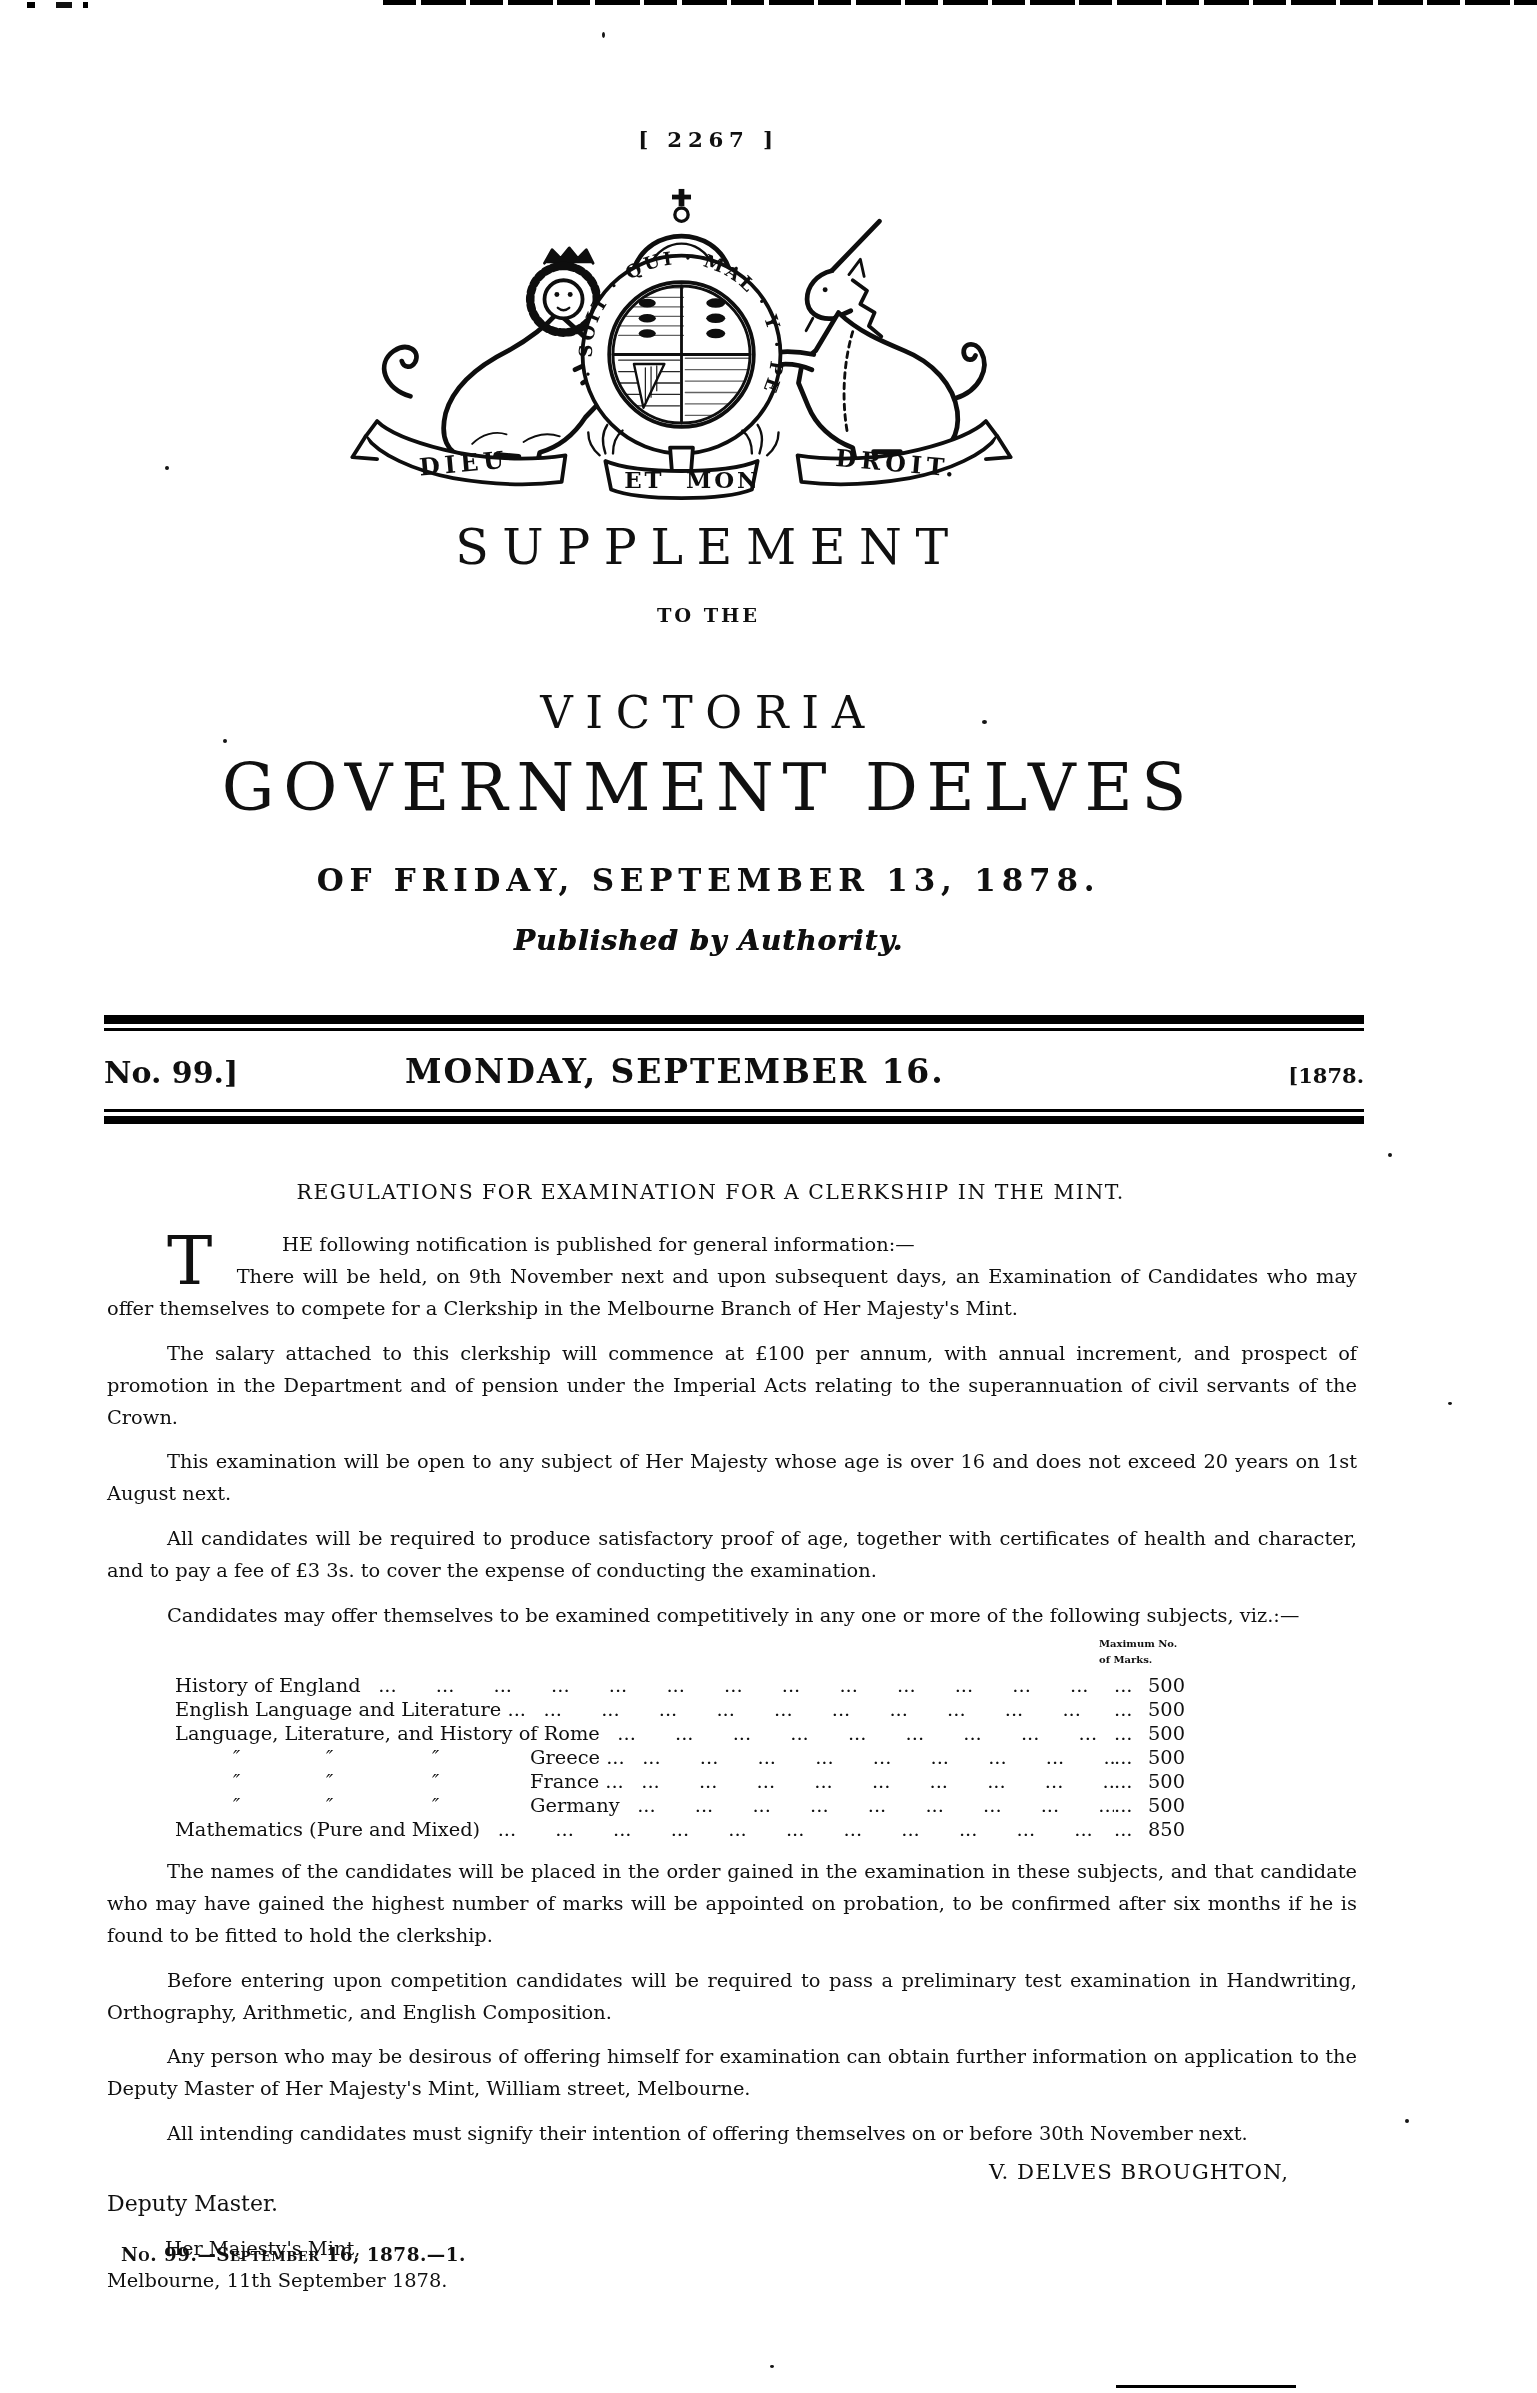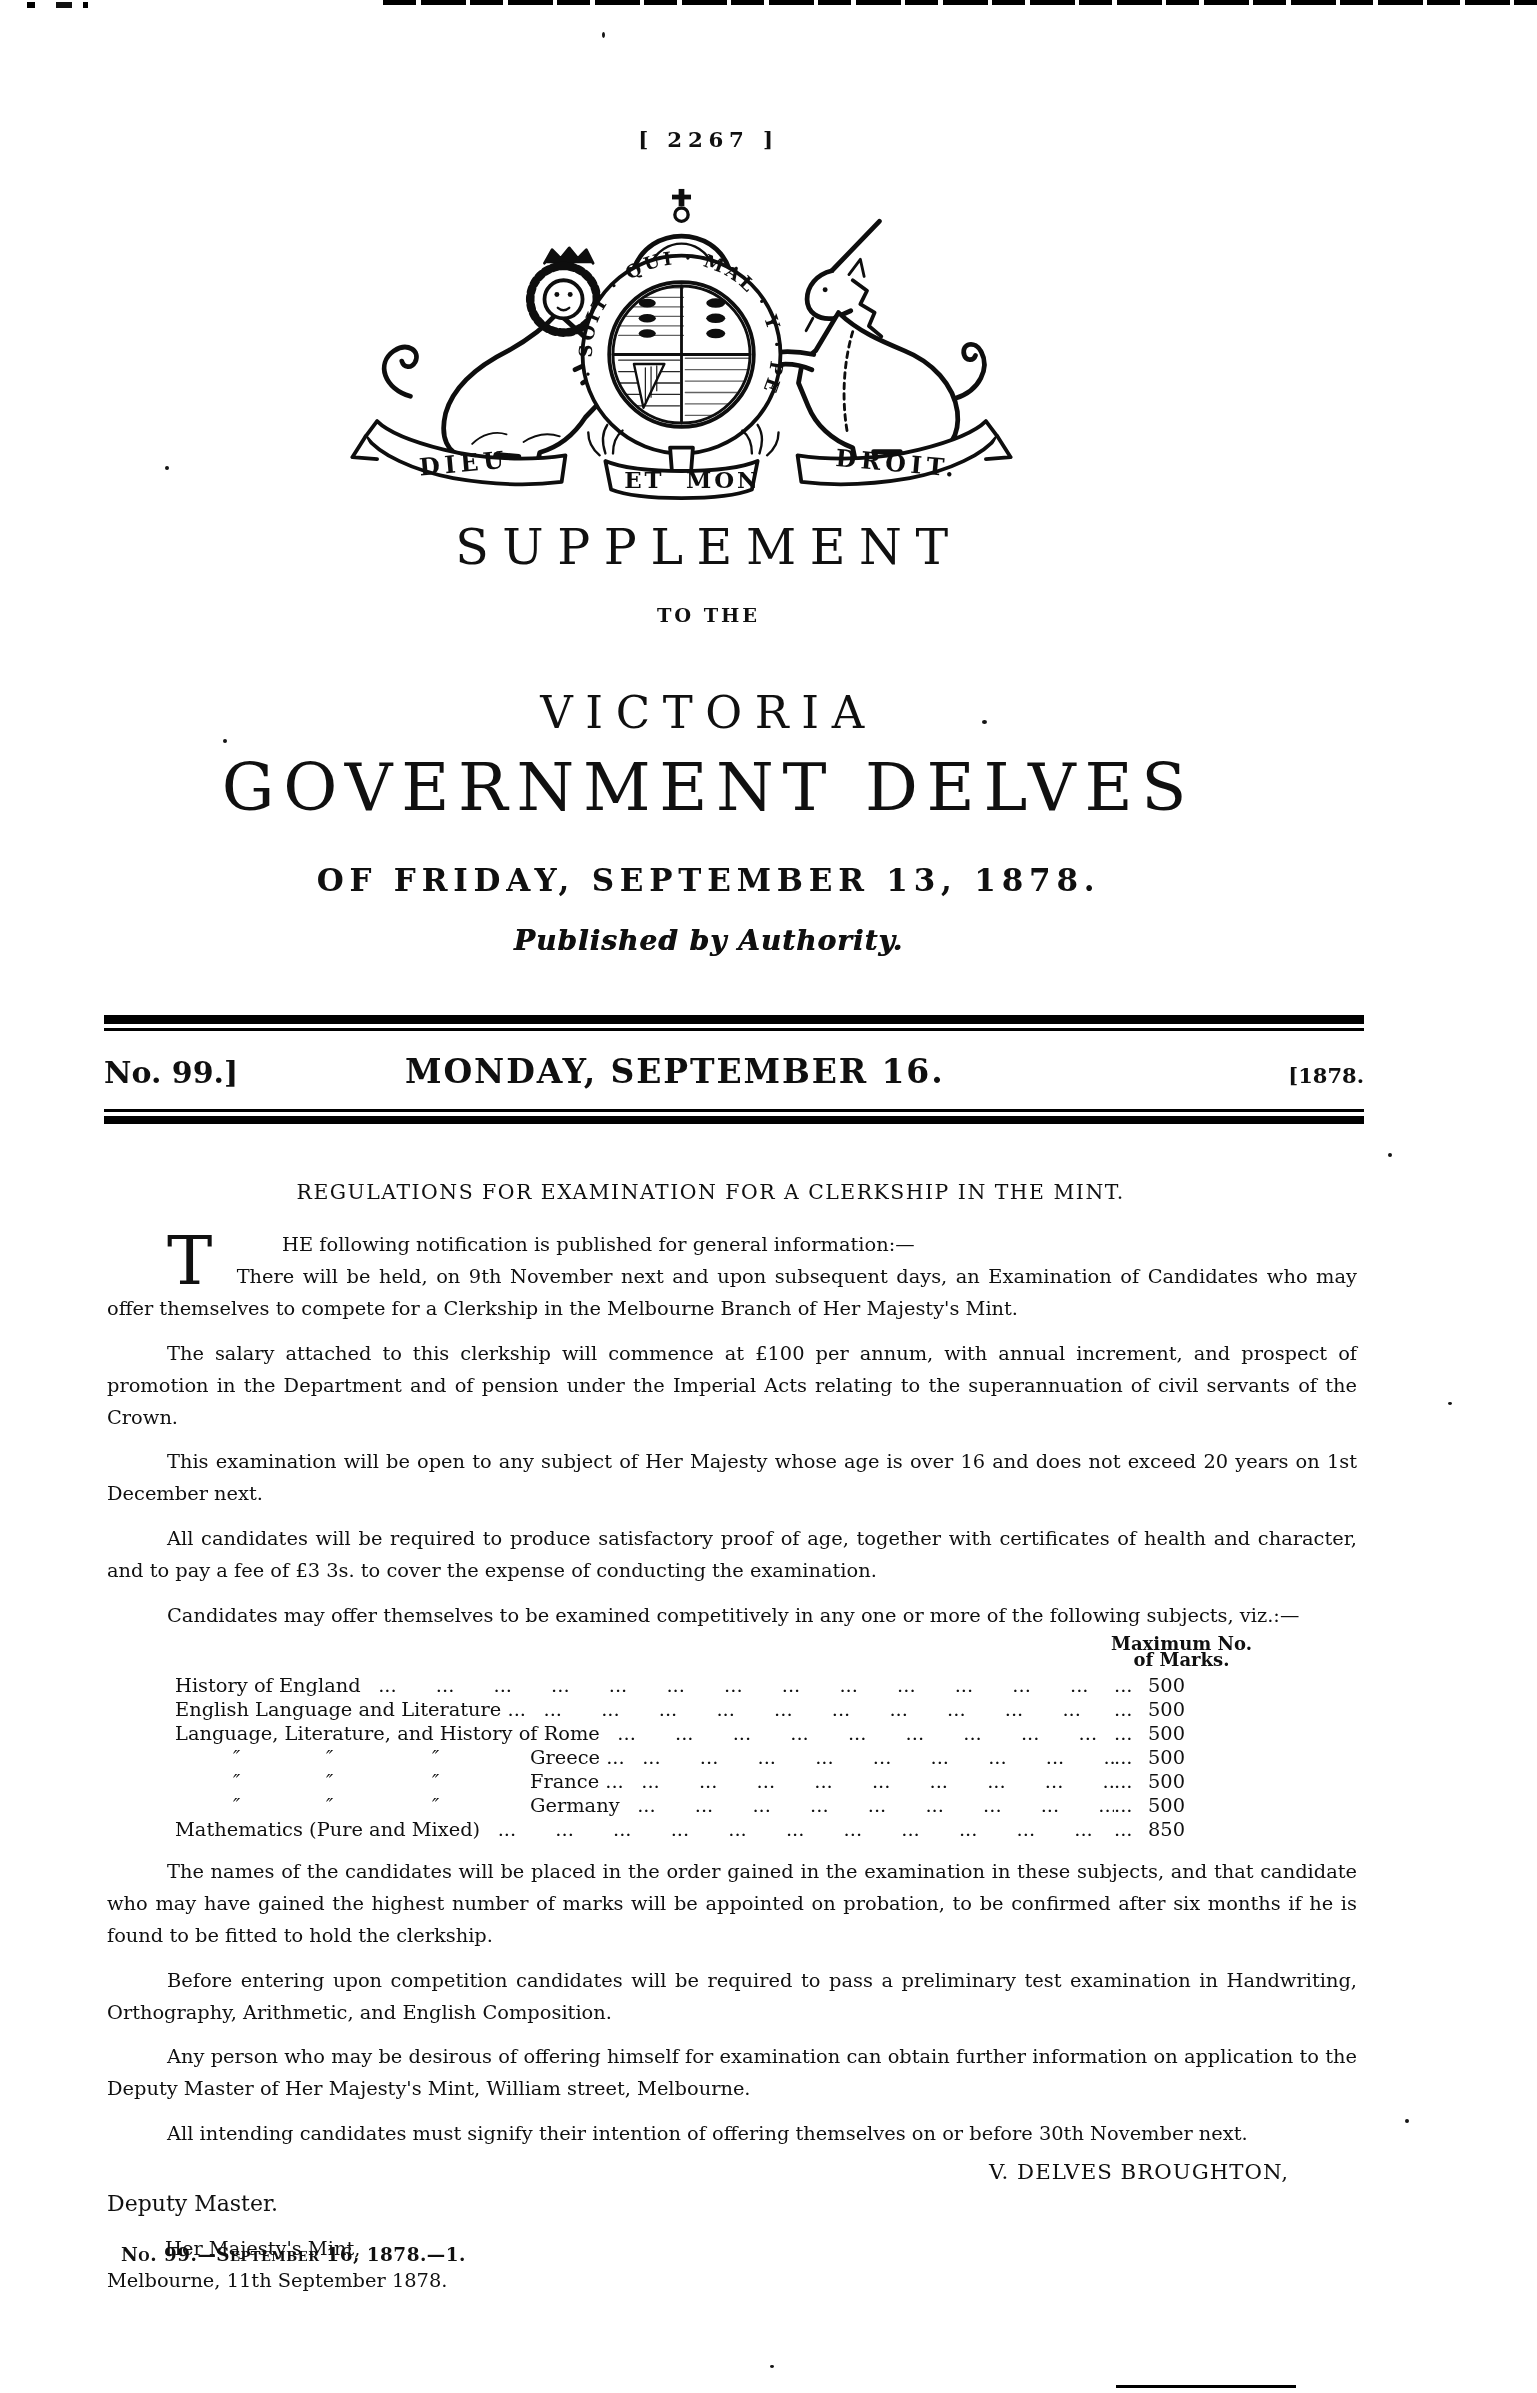--- a/index.html
+++ b/index.html
@@ -52,22 +52,22 @@
   
   .article { position:absolute; top:1176px; left:107px; width:1250px; font-size:19.4px; line-height:32px; }
   .a-heading { text-align:center; font-size:20.4px; letter-spacing:1.5px; transform:translateX(-21.3px);
                margin-bottom:21.3px; white-space:nowrap; }
   .para { text-align:justify; text-indent:60px; margin-bottom:12.6px; }
   .intro { margin-bottom:0; }
   .dropcap { float:left; font-size:68px; line-height:56px; padding:3.9px 9.7px 0 0; font-weight:normal; }
   .after-drop { text-indent:14.6px; }
 
   
-  .marks-head { margin-left:992px; width:165px; text-align:center;
-                font-size:18px; line-height:16.5px; font-weight:bold; margin-top:3.9px; }
+  .marks-head { margin-left:992px; width:165px; 
+                font-size:10px; line-height:16.5px; font-weight:bold; margin-top:3.9px; }
   .mtable { margin-top:5.8px; margin-bottom:13.6px; }
   .t-row { display:flex; margin-left:68px; line-height:24px; white-space:nowrap; }
   .t-sub { flex:0 0 auto; }
   .t-leader { flex:1 1 auto; overflow:hidden; word-spacing:33px; color:#101010; padding-left:17.5px; }
   .t-marks { flex:0 0 243px; }
   .t-marks .num { margin-left:15.5px; }
   .dit { display:inline-block; width:29px; text-align:center; font-style:italic; }
   .d1 { margin-left:47px; } .d2 { margin-left:64px; } .d3 { margin-left:77px; }
   .dname { margin-left:80px; }
 
@@ -212,21 +212,21 @@
   <div class="rule r3"></div>
   <div class="rule r4"></div>
 
   <div class="article">
     <div class="a-heading">REGULATIONS FOR EXAMINATION FOR A CLERKSHIP IN THE MINT.</div>
 
     <p class="para intro"><span class="dropcap">T</span><span>HE following notification is published for general information:—</span></p>
 
     <p class="para after-drop">There will be held, on 9th November next and upon subsequent days, an Examination of Candidates who may offer themselves to compete for a Clerkship in the Melbourne Branch of Her Majesty's Mint.</p>
     <p class="para">The salary attached to this clerkship will commence at £100 per annum, with annual increment, and prospect of promotion in the Department and of pension under the Imperial Acts relating to the superannuation of civil servants of the Crown.</p>
-    <p class="para">This examination will be open to any subject of Her Majesty whose age is over 16 and does not exceed 20 years on 1st December next.</p>
+    <p class="para">This examination will be open to any subject of Her Majesty whose age is over 16 and does not exceed 20 years on 1st August next.</p>
     <p class="para">All candidates will be required to produce satisfactory proof of age, together with certificates of health and character, and to pay a fee of £3 3s. to cover the expense of conducting the examination.</p>
     <p class="para" style="margin-bottom:3.9px">Candidates may offer themselves to be examined competitively in any one or more of the following subjects, viz.:—</p>
 
     <div class="marks-head">
       <div>Maximum No.</div>
       <div>of Marks.</div>
     </div>
 
     <div class="mtable">
       <div class="t-row">

